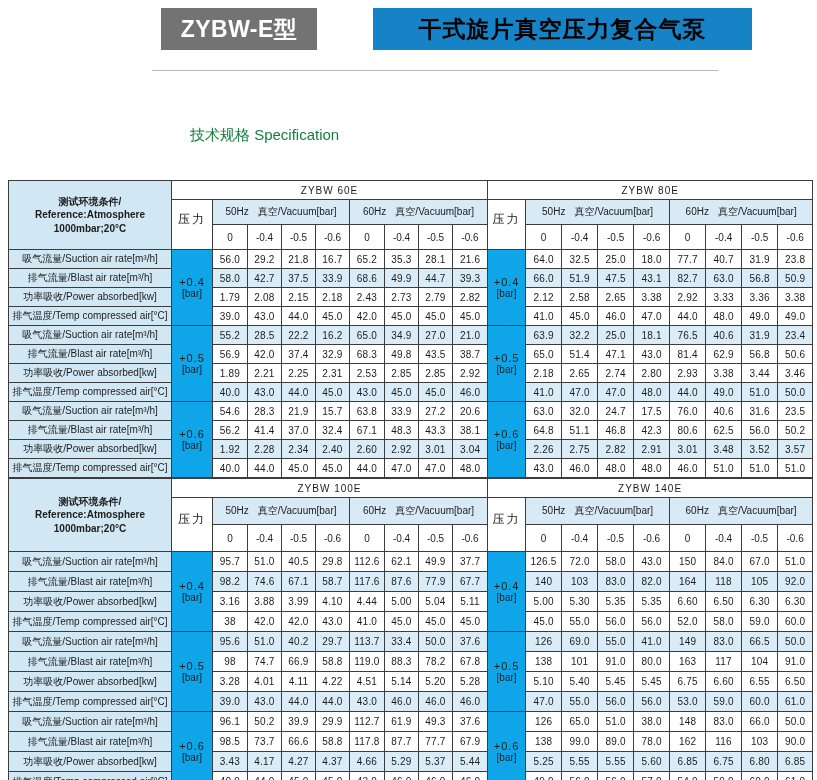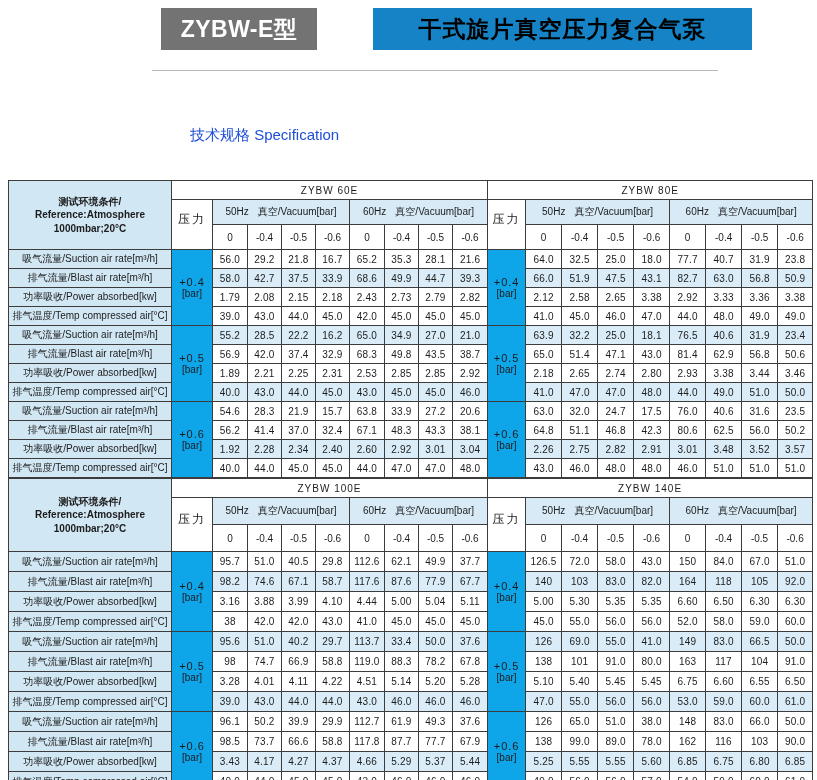--- a/index.html
+++ b/index.html
@@ -13,21 +13,21 @@
     position:absolute;left:161px;top:8px;width:156px;height:42px;
     display:flex;align-items:center;justify-content:center;
     color:#ffffff;font-weight:bold;font-size:23px;letter-spacing:.5px;
   }
   .banner-light{
     position:absolute;left:333px;top:8px;width:379px;height:42px;
     display:flex;align-items:center;justify-content:center;
     color:#000000;font-weight:bold;font-size:23px;letter-spacing:1px;margin-left:40px;
   }
   .rule{position:absolute;left:152px;top:70px;width:566px;height:1px;background:#b9b9b9;}
-  .section-title{position:absolute;left:190px;top:126px;font-size:15px;color:#1d4ed8;}
+  .section-title{position:absolute;left:190px;top:126px;font-size:15px;color:#15803d;}
   
   .table-wrap{position:absolute;left:8px;top:180px;width:804px;}
   table.spec{border-collapse:collapse;table-layout:fixed;width:804px;}
   table.spec td{
     border:1px solid #3c3c3c;text-align:center;vertical-align:middle;
     font-size:10px;padding:0;overflow:hidden;white-space:nowrap;
   }
   td.env{background:#d2e7f4;font-size:10px;line-height:1.35;font-weight:bold;}
   td.env .env-line{display:block;}
   td.model{background:#ffffff;font-size:10.5px;letter-spacing:1px;}

